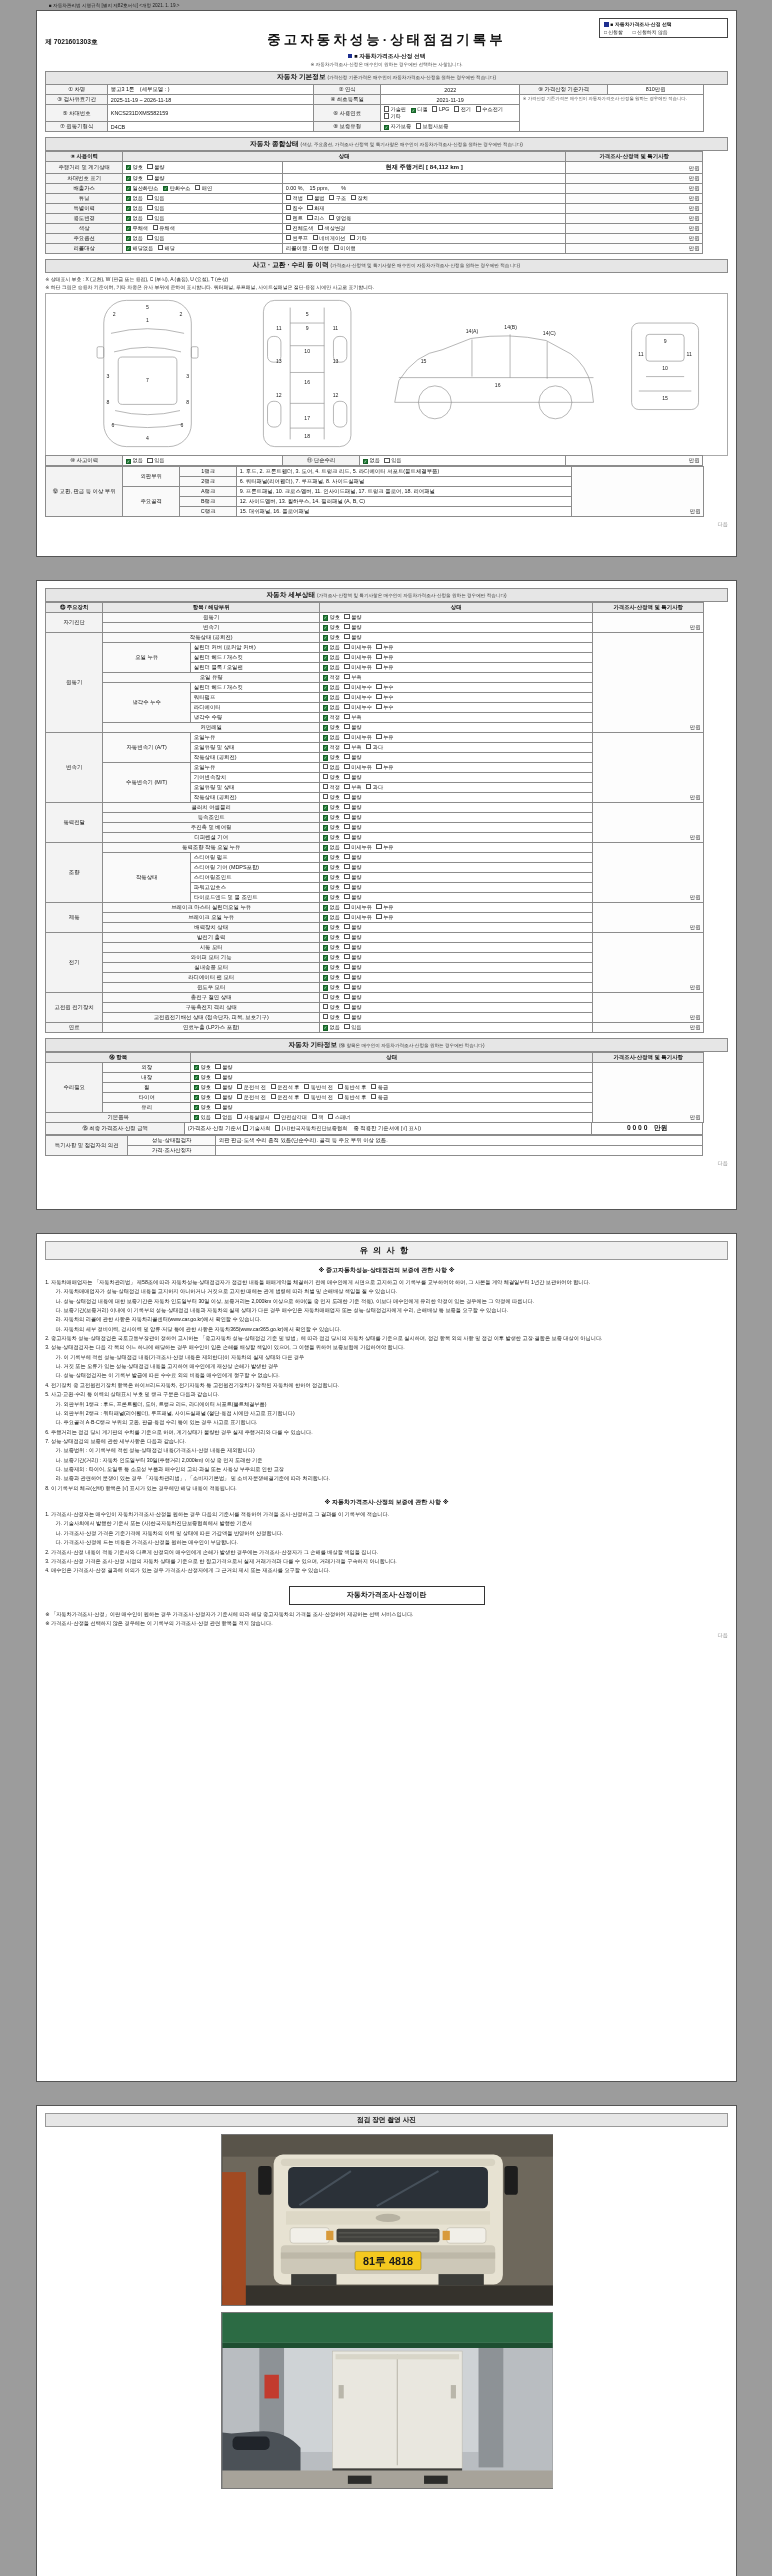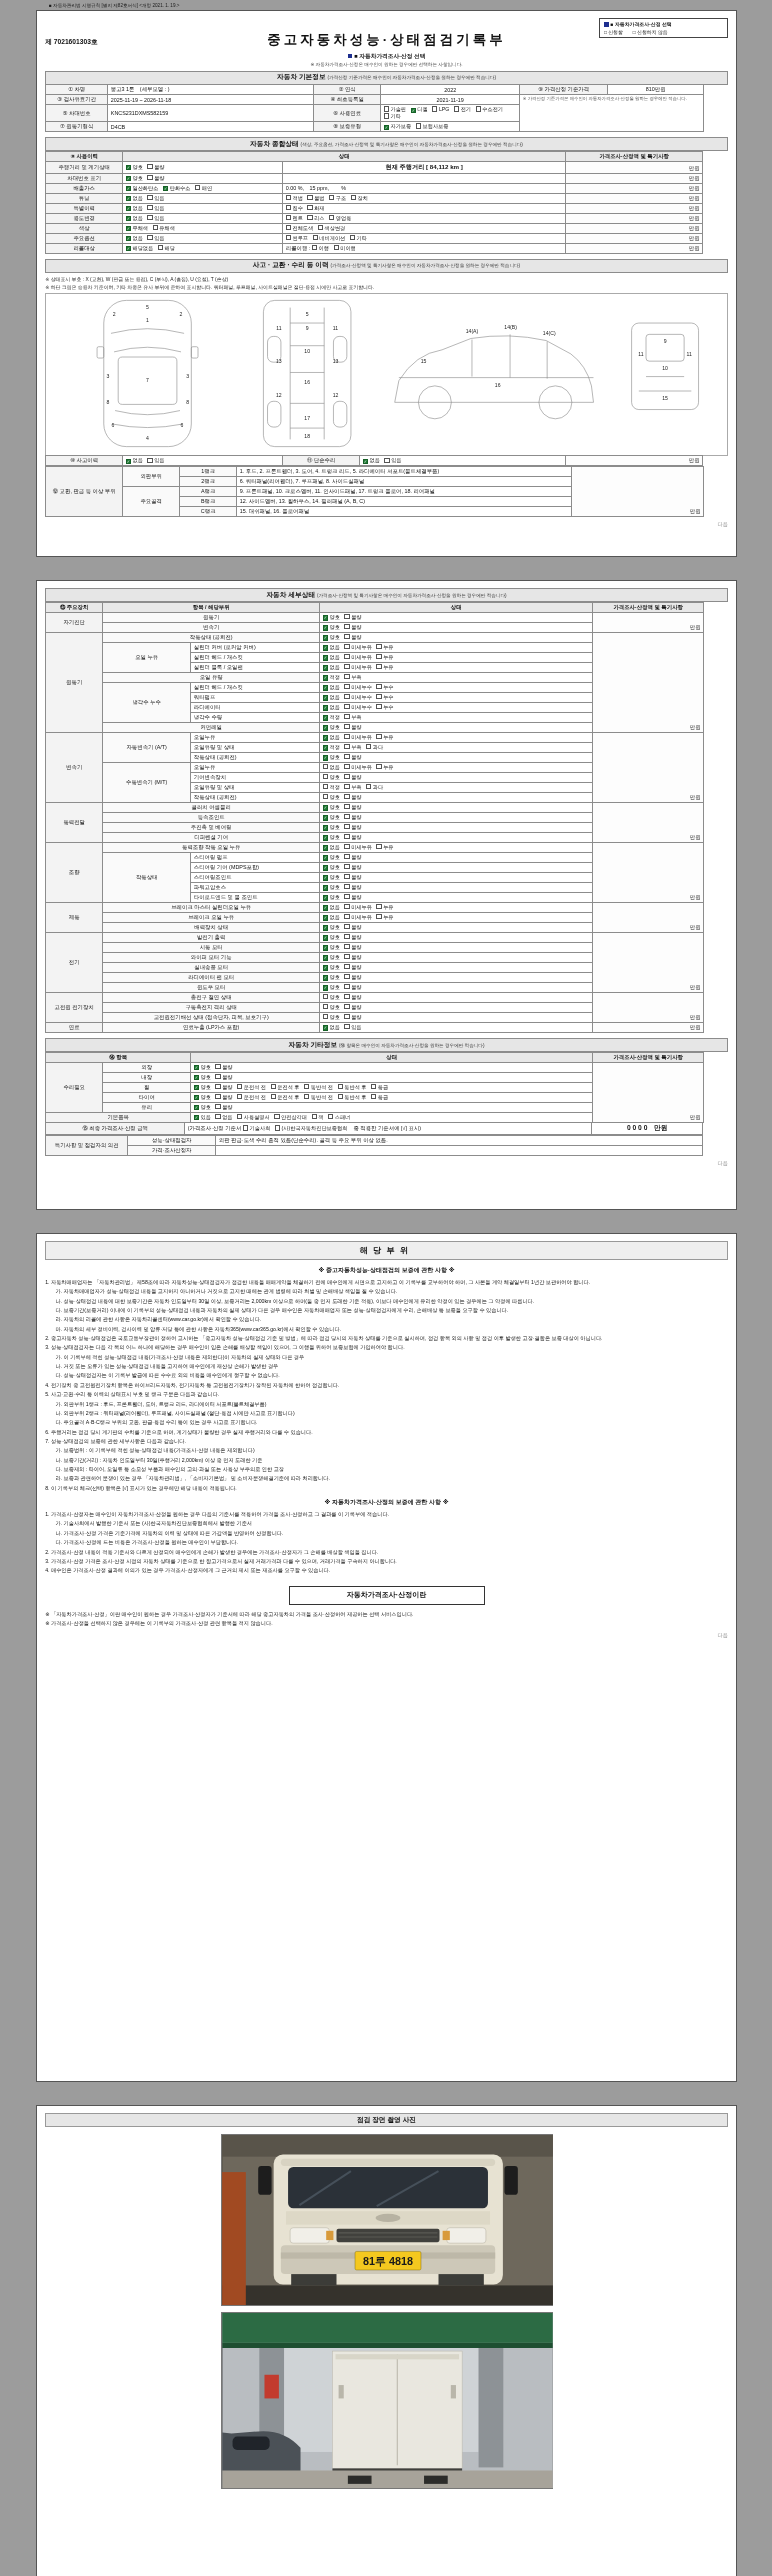--- a/index.html
+++ b/index.html
@@ -620,21 +620,21 @@
               <td class="lbl2"><span>가격·조사산정자</span></td>
               <td><span></span></td>
             </tr>
           </tbody>
         </table>
       </div>
     <div class="next">다음</div>
   </section>
 
   <section class="sheet s3">
-    <div class="ntitle">해당부위</div>
+    <div class="ntitle">유의사항</div>
     <div class="nhead">※ 중고자동차성능·상태점검의 보증에 관한 사항 ※</div>
     <div>
         <div class="nline">1. 자동차매매업자는 「자동차관리법」 제58조에 따라 자동차성능·상태점검자가 점검한 내용을 매매계약을 체결하기 전에 매수인에게 서면으로 고지하고 이 기록부를 교부하여야 하며, 그 사본을 계약 체결일부터 1년간 보관하여야 합니다.</div>
         <div class="nline ind1">가. 자동차매매업자가 성능·상태점검 내용을 고지하지 아니하거나 거짓으로 고지한 때에는 관계 법령에 따라 처벌 및 손해배상 책임을 질 수 있습니다.</div>
         <div class="nline ind1">나. 성능·상태점검 내용에 대한 보증기간은 자동차 인도일부터 30일 이상, 보증거리는 2,000km 이상으로 하며(둘 중 먼저 도래한 기준 적용), 이보다 매수인에게 유리한 약정이 있는 경우에는 그 약정에 따릅니다.</div>
         <div class="nline ind1">다. 보증기간(보증거리) 이내에 이 기록부의 성능·상태점검 내용과 자동차의 실제 상태가 다른 경우 매수인은 자동차매매업자 또는 성능·상태점검자에게 수리, 손해배상 등 보증을 요구할 수 있습니다.</div>
         <div class="nline ind1">라. 자동차의 리콜에 관한 사항은 자동차리콜센터(www.car.go.kr)에서 확인할 수 있습니다.</div>
         <div class="nline ind1">마. 자동차의 세부 정비이력, 검사이력 및 압류·저당 등에 관한 사항은 자동차365(www.car365.go.kr)에서 확인할 수 있습니다.</div>
         <div class="nline">2. 중고자동차 성능·상태점검은 국토교통부장관이 정하여 고시하는 「중고자동차 성능·상태점검 기준 및 방법」에 따라 점검 당시의 자동차 상태를 기준으로 실시하며, 점검 항목 외의 사항 및 점검 이후 발생한 고장·결함은 보증 대상이 아닙니다.</div>
         <div class="nline">3. 성능·상태점검자는 다음 각 목의 어느 하나에 해당하는 경우 매수인이 입은 손해를 배상할 책임이 있으며, 그 이행을 위하여 보증보험에 가입하여야 합니다.</div>

